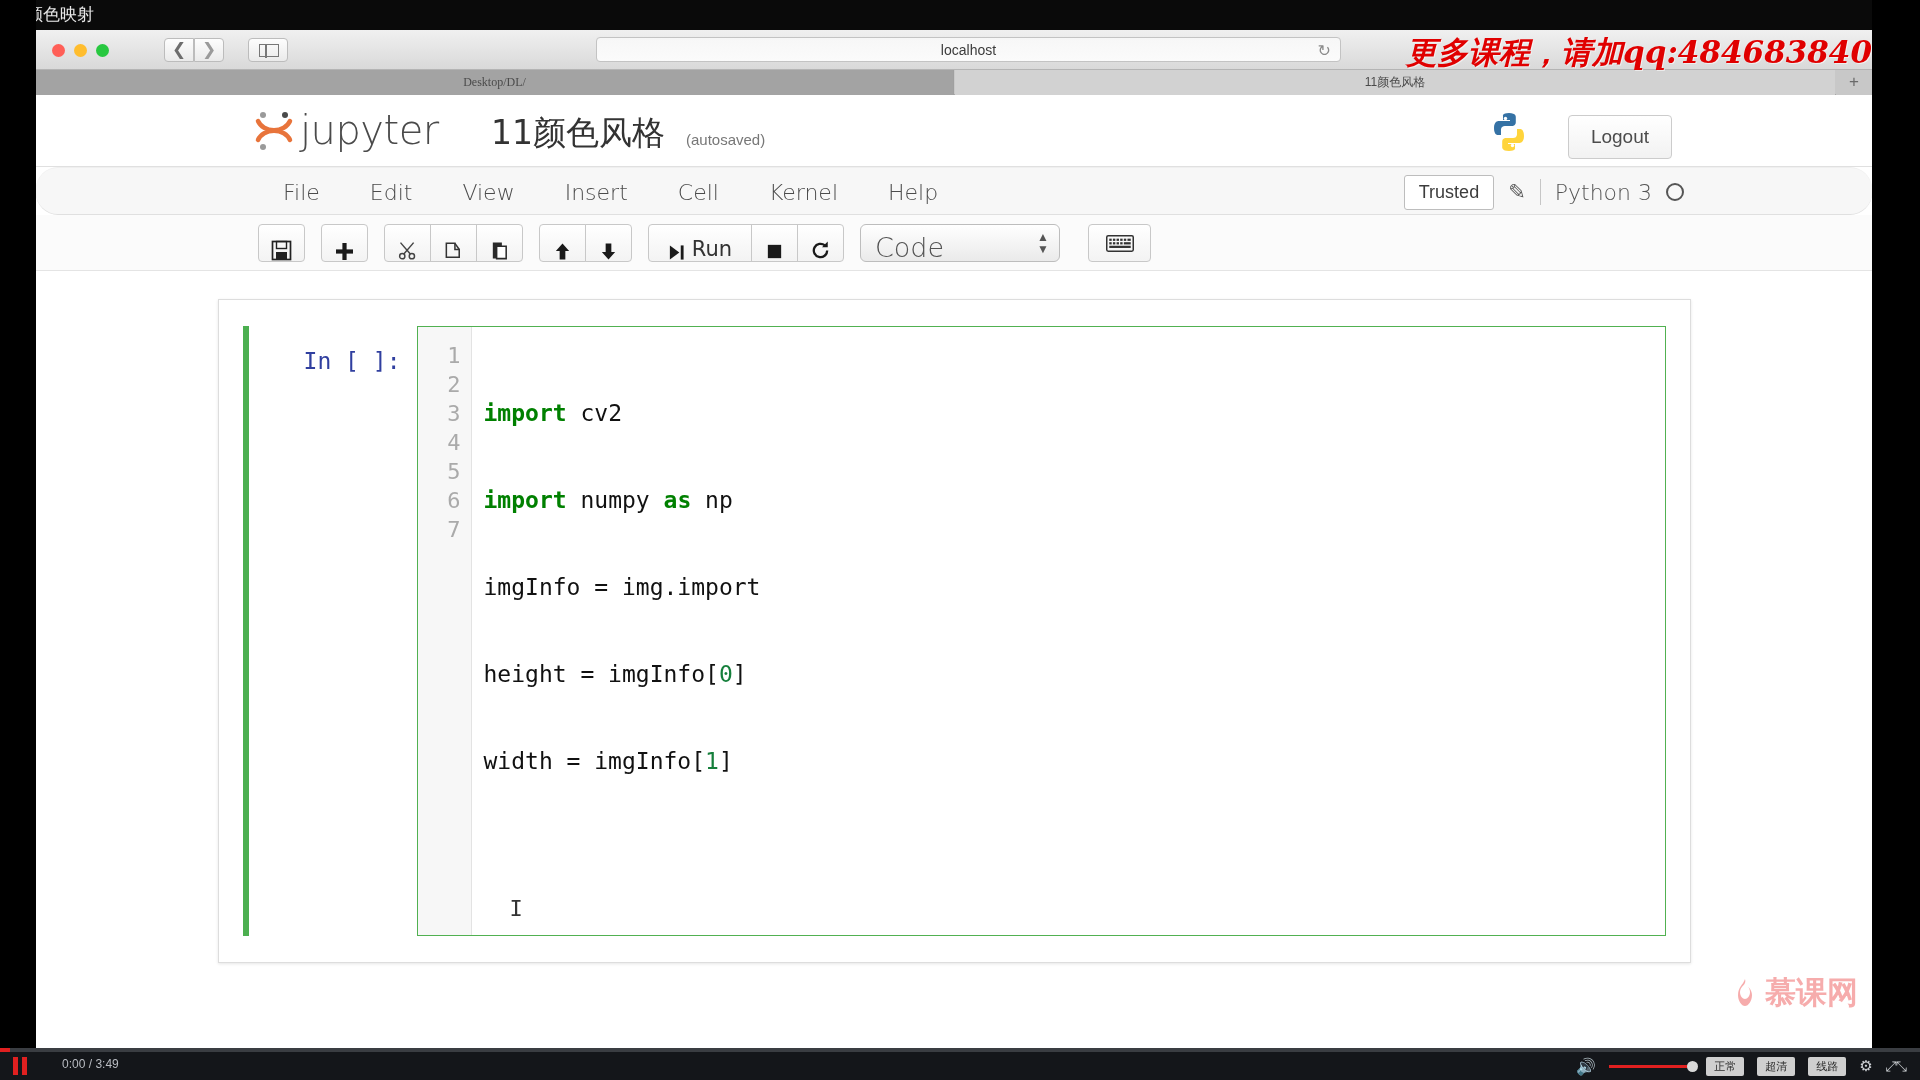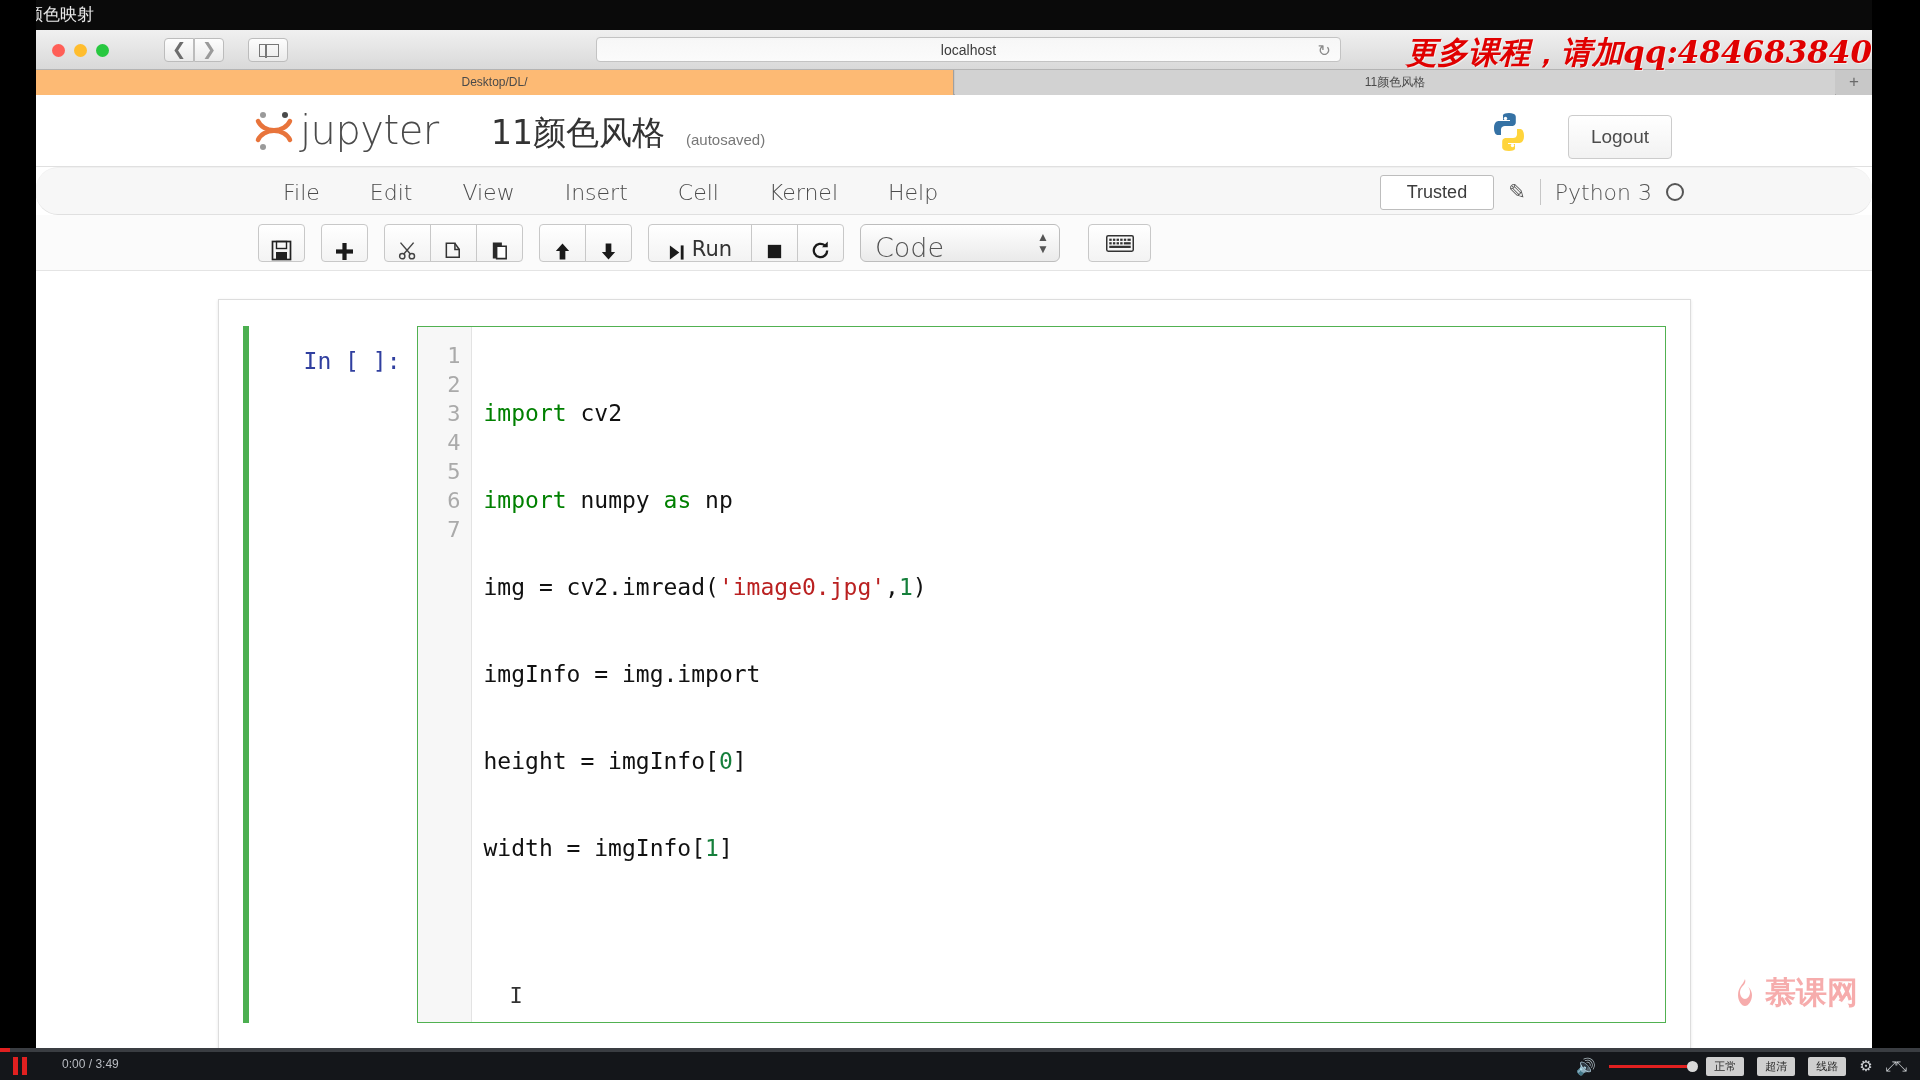--- a/index.html
+++ b/index.html
@@ -106,21 +106,21 @@
   #tab-row {
     position: relative; height: 25px;
     background: #c8c8c8;
     border-bottom: 1px solid #a8a8a8;
   }
   .tab {
     position: absolute; top: 0; height: 25px;
     font-size: 12px; color: #4a4a4a;
     text-align: center; line-height: 25px;
   }
-  #tab-0 { left: 0;    width: 918px; background: #fdba74; border-right: 1px solid #a0a0a0; }
+  #tab-0 { left: 0;    width: 918px; background: #a3a3a3; border-right: 1px solid #a0a0a0; font-family: Liberation Serif, serif; }
   #tab-1 { left: 919px; width: 880px; background: #d2d2d2; }
   #tab-new {
     position: absolute; right: 0; top: 0; width: 36px; height: 25px;
     background: #c8c8c8; color: #6a6a6a;
     font-size: 17px; line-height: 24px; text-align: center;
   }
 
   
   #jupyter { position: relative; background: #fff; height: 957px; }
 
@@ -171,21 +171,21 @@
   }
   .menu-item {
     font-size: 22px; color: #4c4c4c; padding: 0 25px;
     font-family: "DejaVu Sans", sans-serif; font-weight: 300;
   }
   #menu-right {
     position: absolute; right: 188px; top: 0;
     display: flex; align-items: center; height: 48px; gap: 14px;
   }
   #trusted-badge {
-    padding: 6px 26px; font-size: 18px; color: #3c3c3c;
+    padding: 6px 14px; font-size: 18px; color: #3c3c3c;
     background: #fff; border: 1px solid #bdbdbd; border-radius: 3px;
   }
   #edit-pencil { font-size: 21px; color: #5a5a5a; }
   #menu-divider { width: 1px; height: 26px; background: #c6c6c6; }
   #kernel-name { font-size: 22px; color: #555; font-weight: 300;
                  font-family: "DejaVu Sans", sans-serif; }
   #kernel-indicator {
     width: 18px; height: 18px; border: 2px solid #555; border-radius: 50%;
   }
 
@@ -274,21 +274,21 @@
     font-size: 22px; color: #aaa; line-height: 29px;
   }
   #gutter div { padding-right: 10px; }
   #code-lines {
     flex: 1; padding: 14px 0 14px 12px;
     background: #fff;
     font-family: "DejaVu Sans Mono", monospace;
     font-size: 23px; line-height: 29px; color: #111;
     white-space: pre;
   }
-  .tok-kw  { color: #008000; font-weight: normal; }
+  .tok-kw  { color: #008000; font-weight: bold; }
   .tok-str { color: #BA2121; }
   .tok-num { color: #157f3b; }
   #text-caret {
     position: absolute; left: 92px; bottom: 14px;
     color: #333; font-family: "DejaVu Sans Mono", monospace; font-size: 22px;
   }
 
   
   #promo-overlay {
     position: absolute; right: 48px; top: 32px;
@@ -563,21 +563,20 @@
                   <div>2</div>
                   <div>3</div>
                   <div>4</div>
                   <div>5</div>
                   <div>6</div>
                   <div>7</div>
                 </div>
                 <div id="code-lines">
                   <div id="cl0"><span class="tok-kw">import</span> cv2</div>
                   <div id="cl1"><span class="tok-kw">import</span> numpy <span class="tok-kw">as</span> np</div>
-                  <div id="cl2">img = cv2.imread(<span class="tok-str">'image0.jpg'</span>,<span class="tok-num">1</span>)</div>
                   <div id="cl3">imgInfo = img.import</div>
                   <div id="cl4">height = imgInfo[<span class="tok-num">0</span>]</div>
                   <div id="cl5">width = imgInfo[<span class="tok-num">1</span>]</div>
                   <div id="cl6">&nbsp;</div>
                 </div>
               </div>
               <span id="text-caret">I</span>
             </div>
           </div>
         </div>

